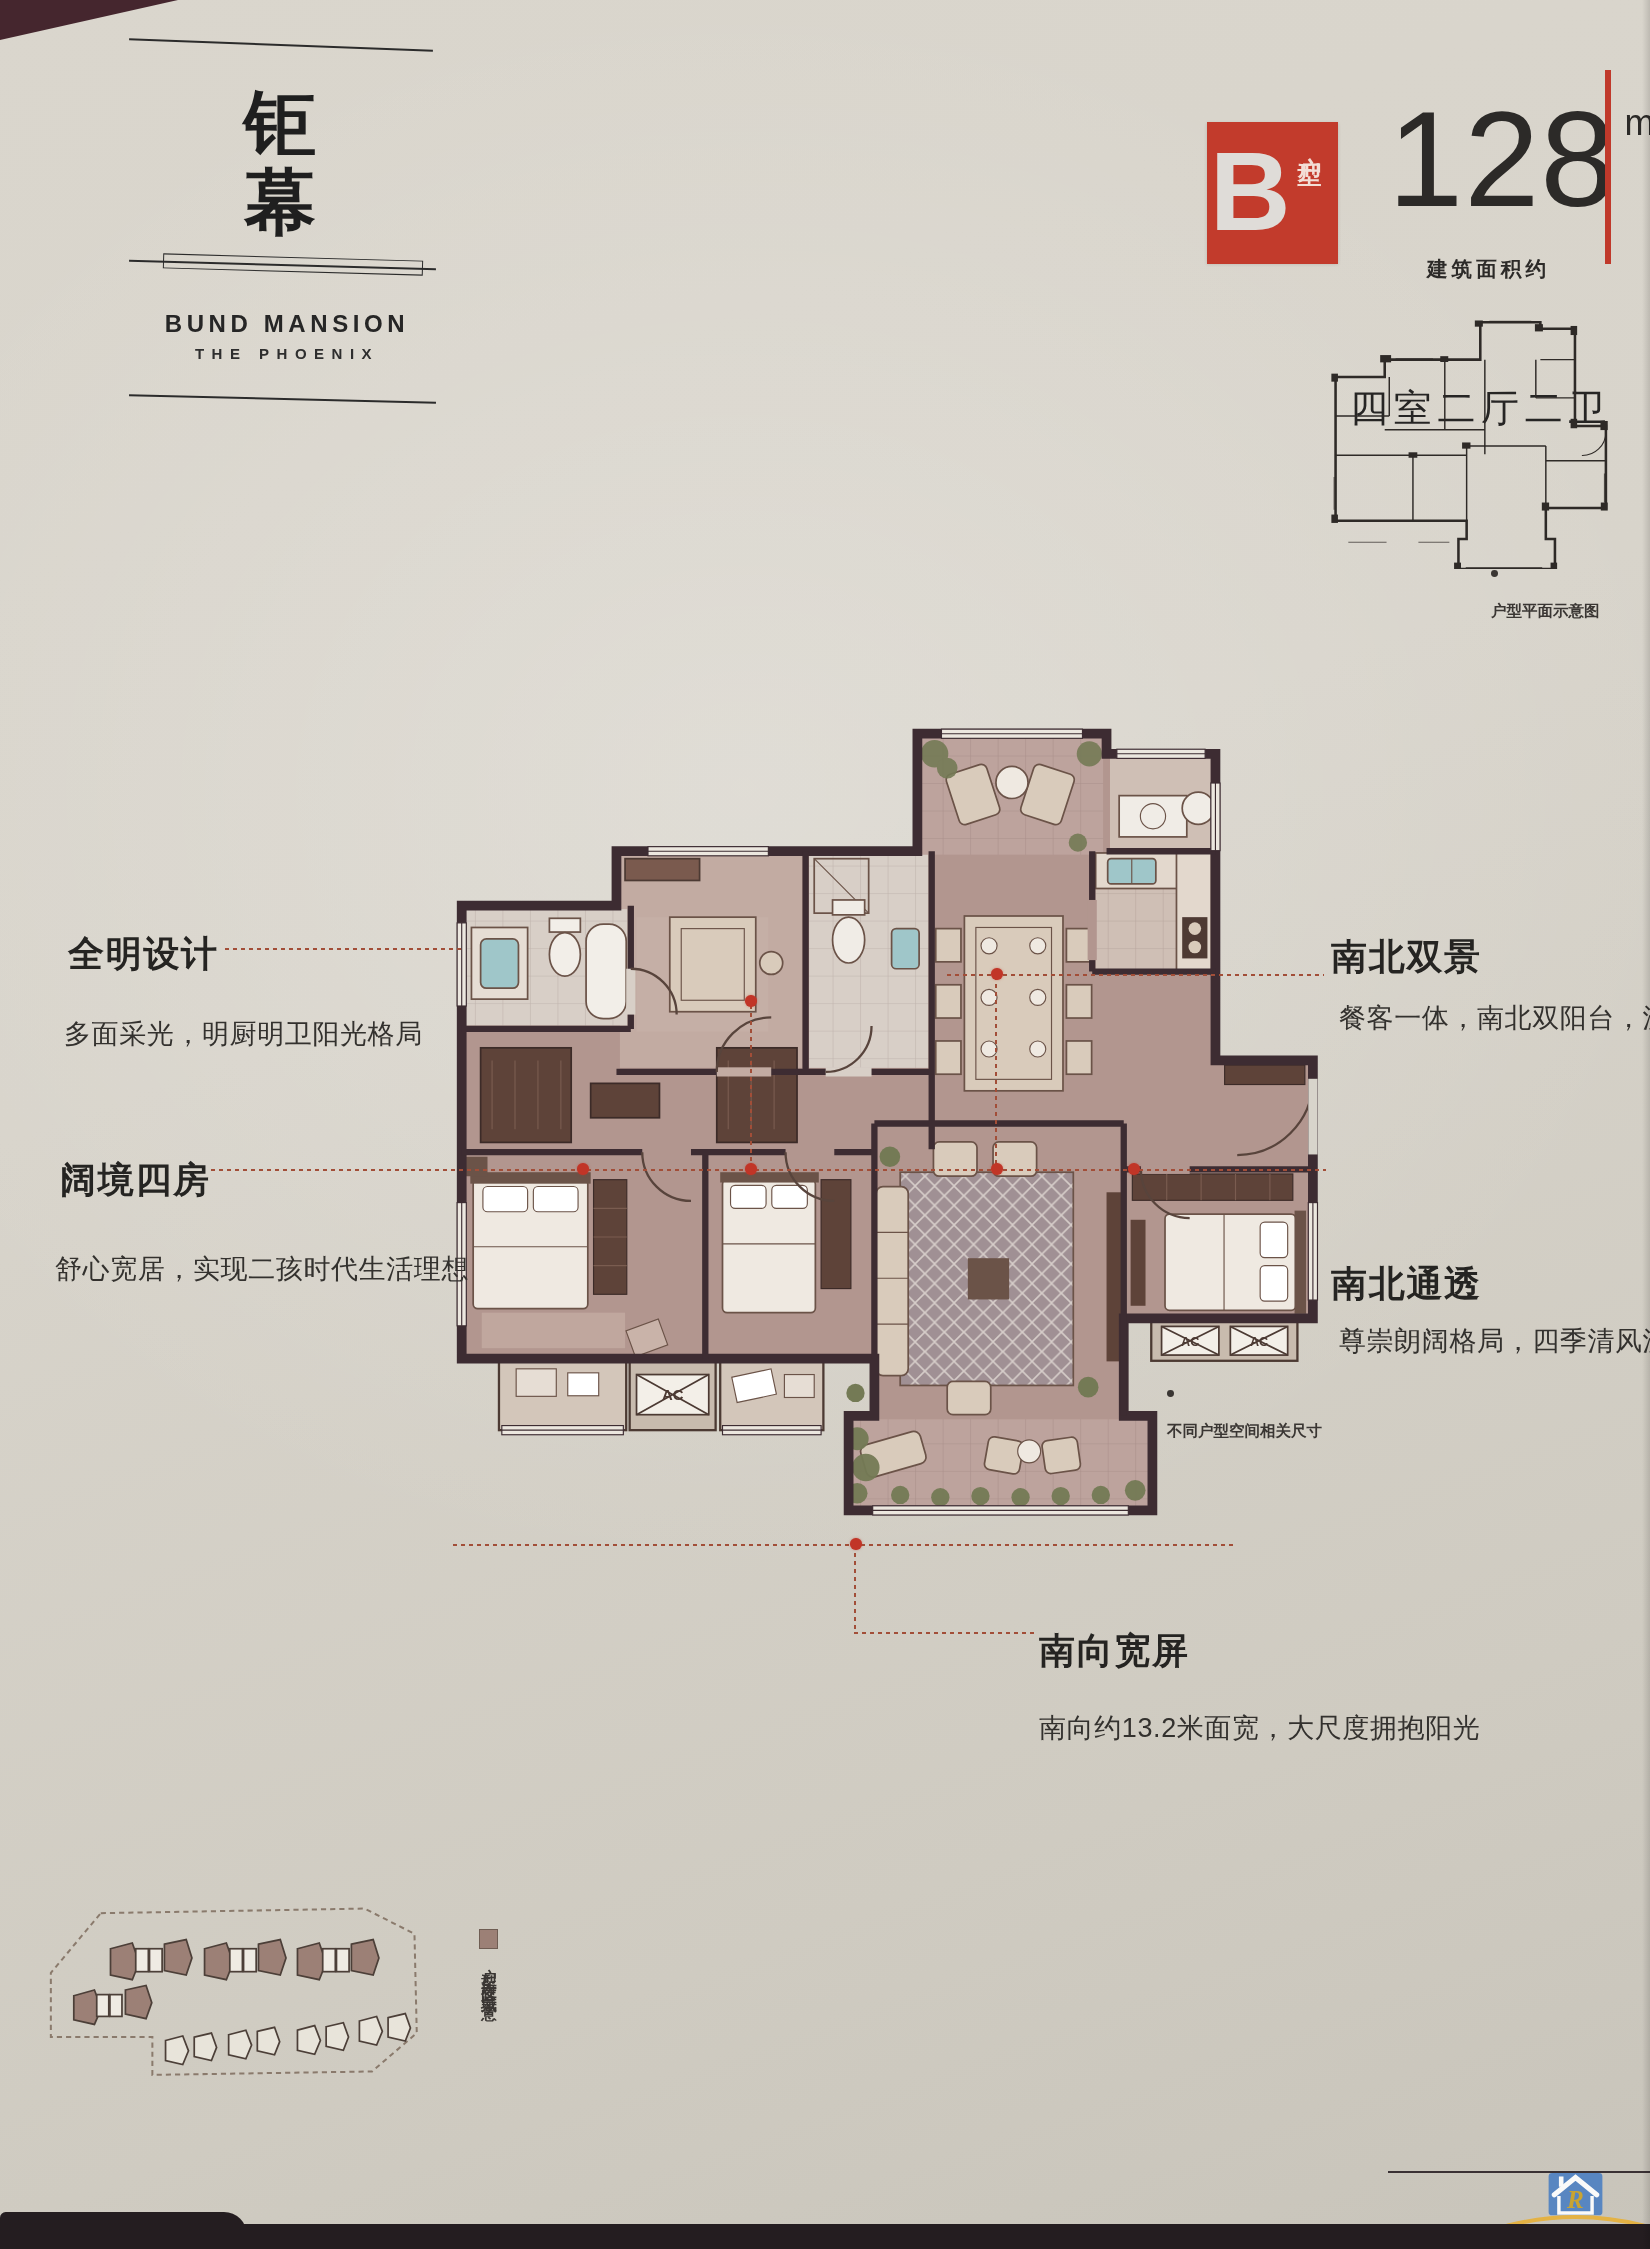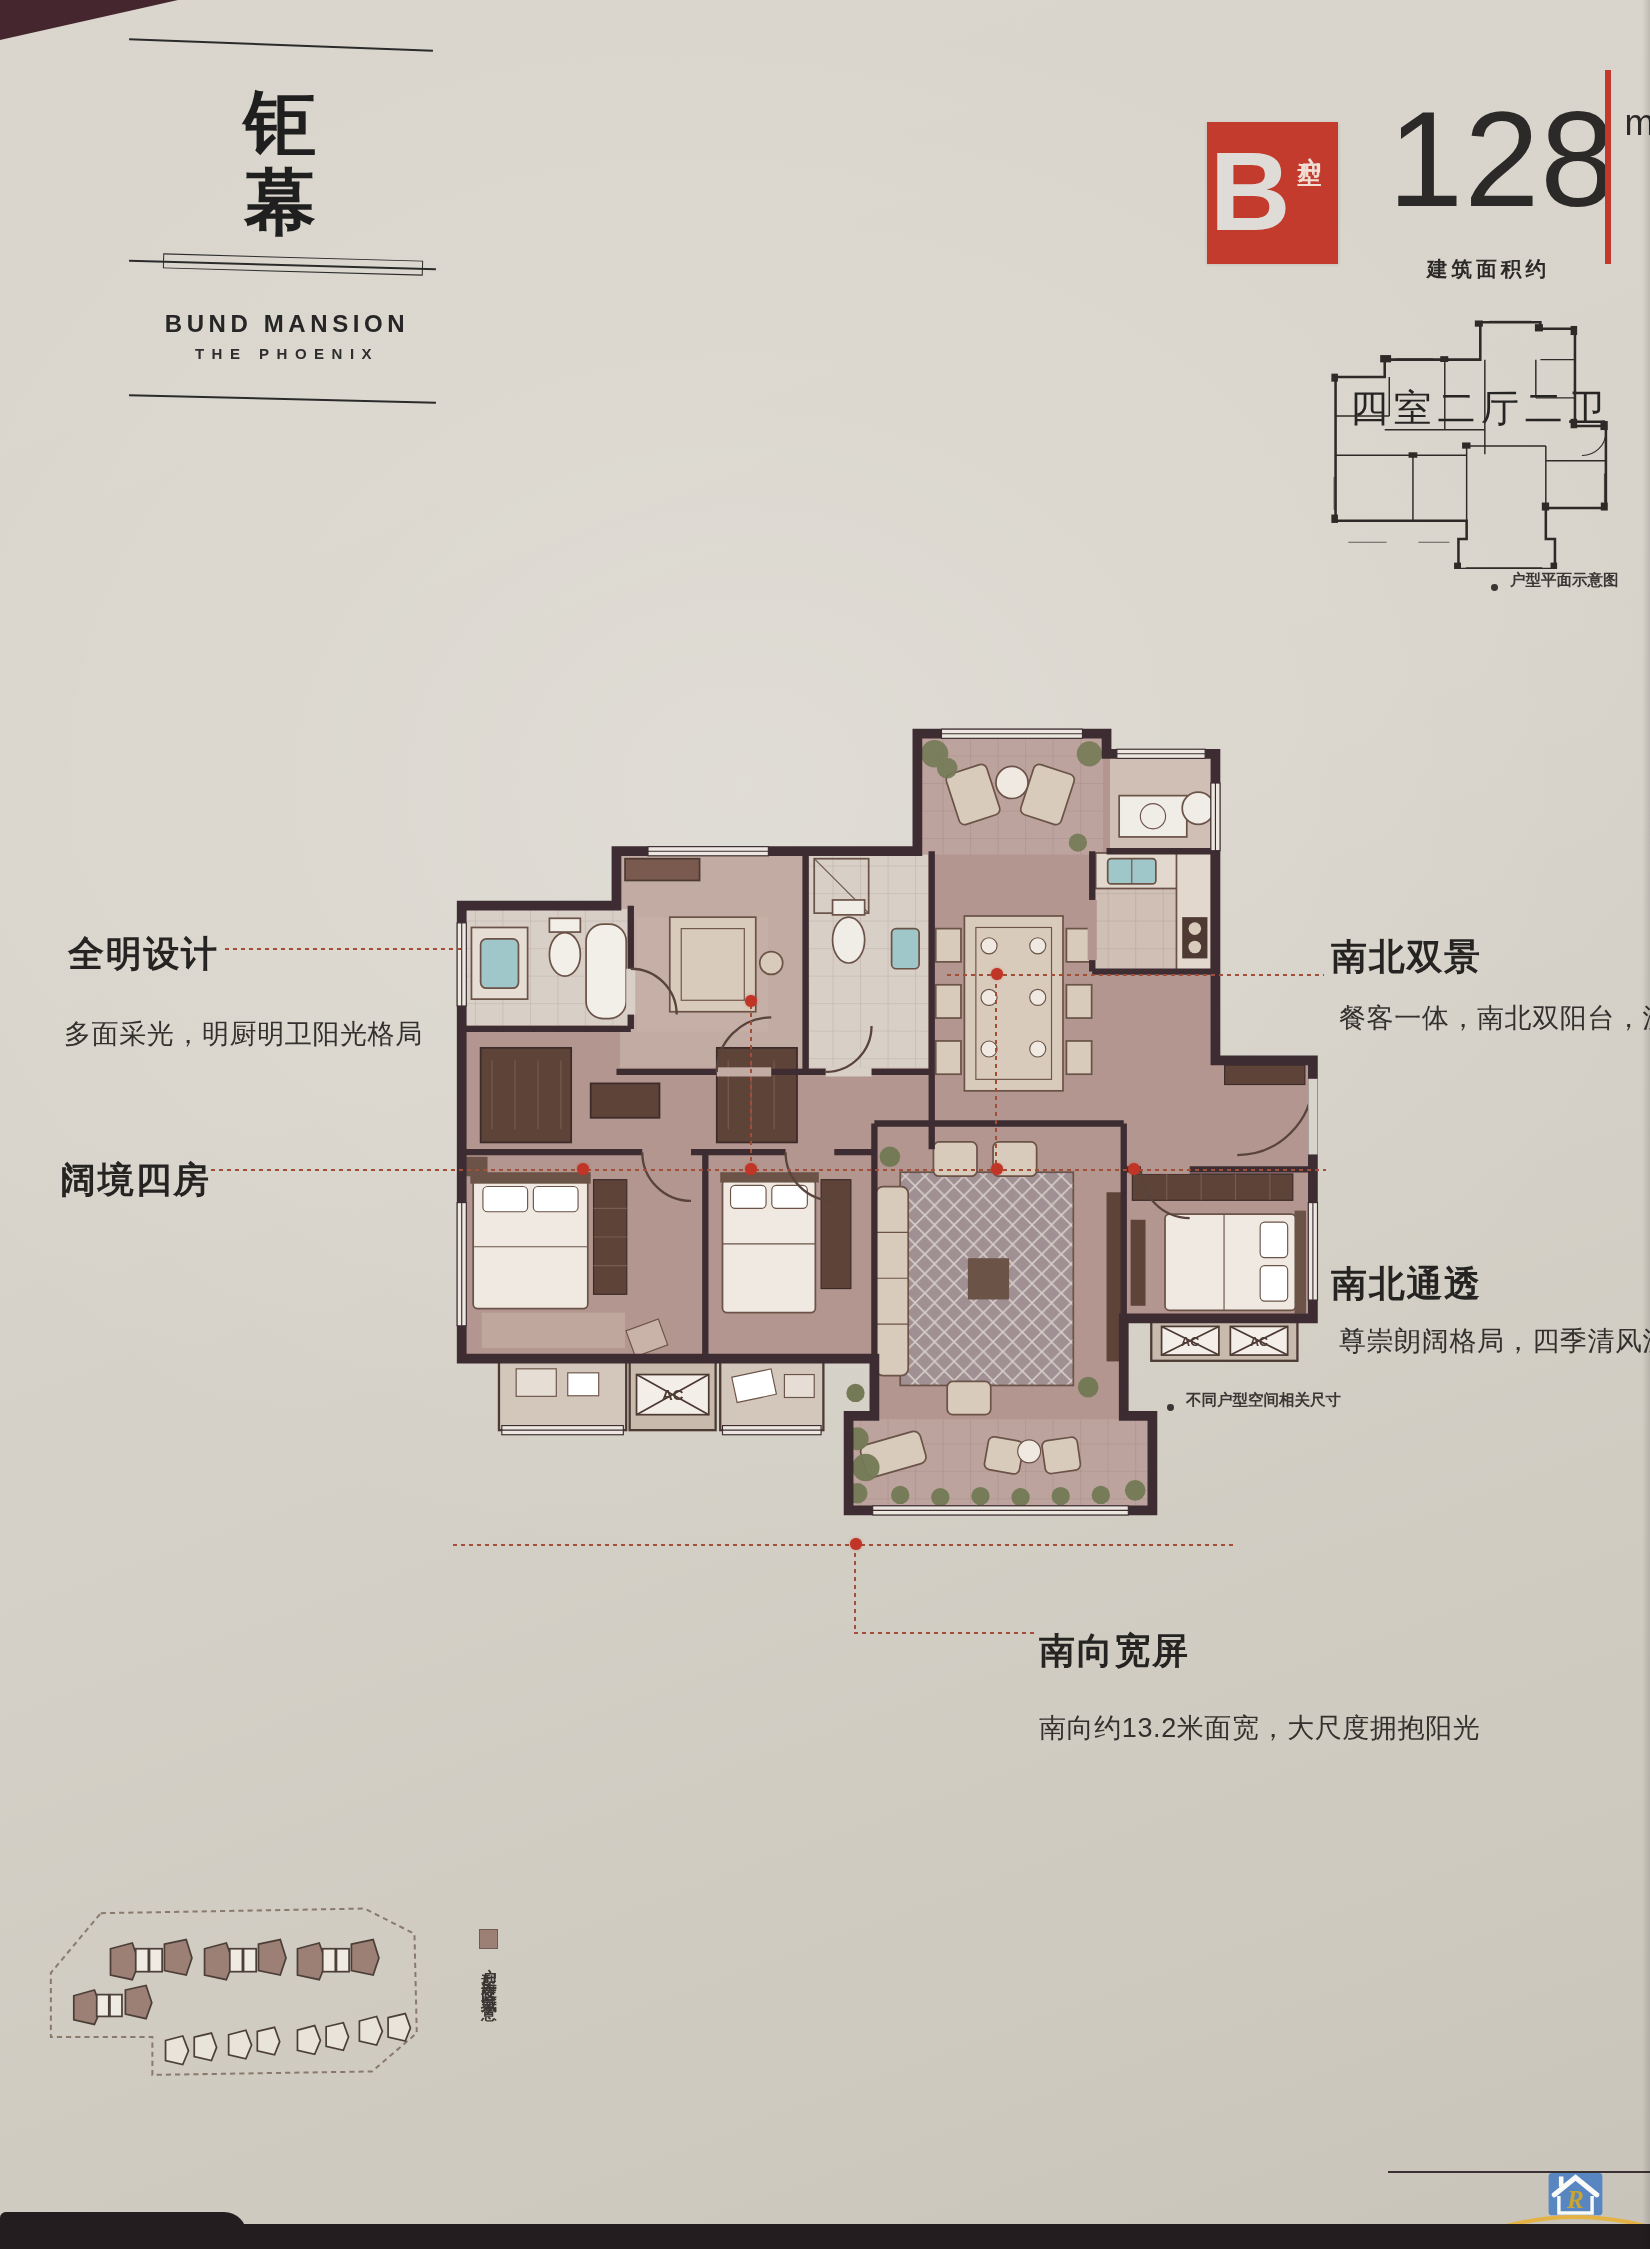--- a/index.html
+++ b/index.html
@@ -30,21 +30,21 @@
   .badge-letter{flex:1;text-align:center;font-size:112px;line-height:139px;font-weight:700;color:#dfdcd8;}
   .badge-suffix{writing-mode:vertical-rl;font-size:24px;letter-spacing:5.7px;color:#f3ded6;padding:16px 12.6px 0 0;font-weight:600;}
   .area-row{left:1388px;top:92px;width:241px;display:flex;align-items:flex-start;}
   .area-value{font-size:135px;font-weight:300;color:#2c2a28;line-height:1;letter-spacing:1.1px;}
   .area-unit{font-size:36px;font-weight:500;color:#2c2a28;margin:10.3px 0 0 8px;}
   .area-label{left:1427px;top:255px;font-size:20.6px;letter-spacing:4px;color:#2c2a28;font-weight:600;}
   .red-bar{left:1605px;top:70px;width:5.7px;height:194px;background:#c0392b;}
   .layout-summary{left:1350px;top:383px;width:287px;font-size:38px;letter-spacing:5.7px;color:#262524;font-weight:500;white-space:nowrap;}
 
   
-  .cap{display:flex;align-items:flex-end;gap:12px;font-size:15.5px;color:#3a3633;font-weight:600;}
+  .cap{display:flex;align-items:flex-start;gap:24px;font-size:15.5px;color:#3a3633;font-weight:600;flex-direction:column;}
   .cap .dot-i{width:6.9px;height:6.9px;border-radius:50%;background:#3a3633;flex:none;}
 
   
   .f-title{font-size:36px;font-weight:650;color:#252422;letter-spacing:1.7px;white-space:nowrap;}
   .f-desc{font-size:27px;font-weight:400;color:#33312e;letter-spacing:0.6px;white-space:nowrap;}
 
   
   .dash-h{height:2.3px;background:repeating-linear-gradient(90deg,#a24e38 0 4px,rgba(0,0,0,0) 4px 8px);}
   .dash-v{width:2.3px;background:repeating-linear-gradient(180deg,#a24e38 0 4px,rgba(0,0,0,0) 4px 8px);}
   .rdot{width:11.5px;height:11.5px;border-radius:50%;background:#c13527;box-shadow:0 0 2.3px rgba(193,53,39,.5);}
@@ -358,20 +358,21 @@
   <div class="abs rdot" style="left:577px;top:1163px;"></div>
   <div class="abs rdot" style="left:745px;top:1163px;"></div>
   <div class="abs rdot" style="left:991px;top:1163px;"></div>
   <div class="abs rdot" style="left:1128px;top:1163px;"></div>
   <div class="abs rdot" style="left:850px;top:1538px;"></div>
 
   <div class="abs f-title" style="left:68px;top:915px;margin-top:15px;">全明设计</div>
   <div class="abs f-desc" style="left:64px;top:1016px;">多面采光，明厨明卫阳光格局</div>
 
   <div class="abs f-title" style="left:60px;top:1156px;">阔境四房</div>
+  <div class="abs f-desc" style="left:55px;top:1251px;">舒心宽居，实现二孩时代生活理想</div>
 
   <div class="abs f-title" style="left:1331px;top:933px;">南北双景</div>
   <div class="abs f-desc" style="left:1339px;top:1000px;">餐客一体，南北双阳台，漫享自</div>
 
   <div class="abs f-title" style="left:1331px;top:1260px;">南北通透</div>
   <div class="abs f-desc" style="left:1339px;top:1323px;">尊崇朗阔格局，四季清风流连</div>
 
   <div class="abs f-title" style="left:1039px;top:1627px;">南向宽屏</div>
   <div class="abs f-desc" style="left:1039px;top:1710px;">南向约13.2米面宽，大尺度拥抱阳光</div>
 

